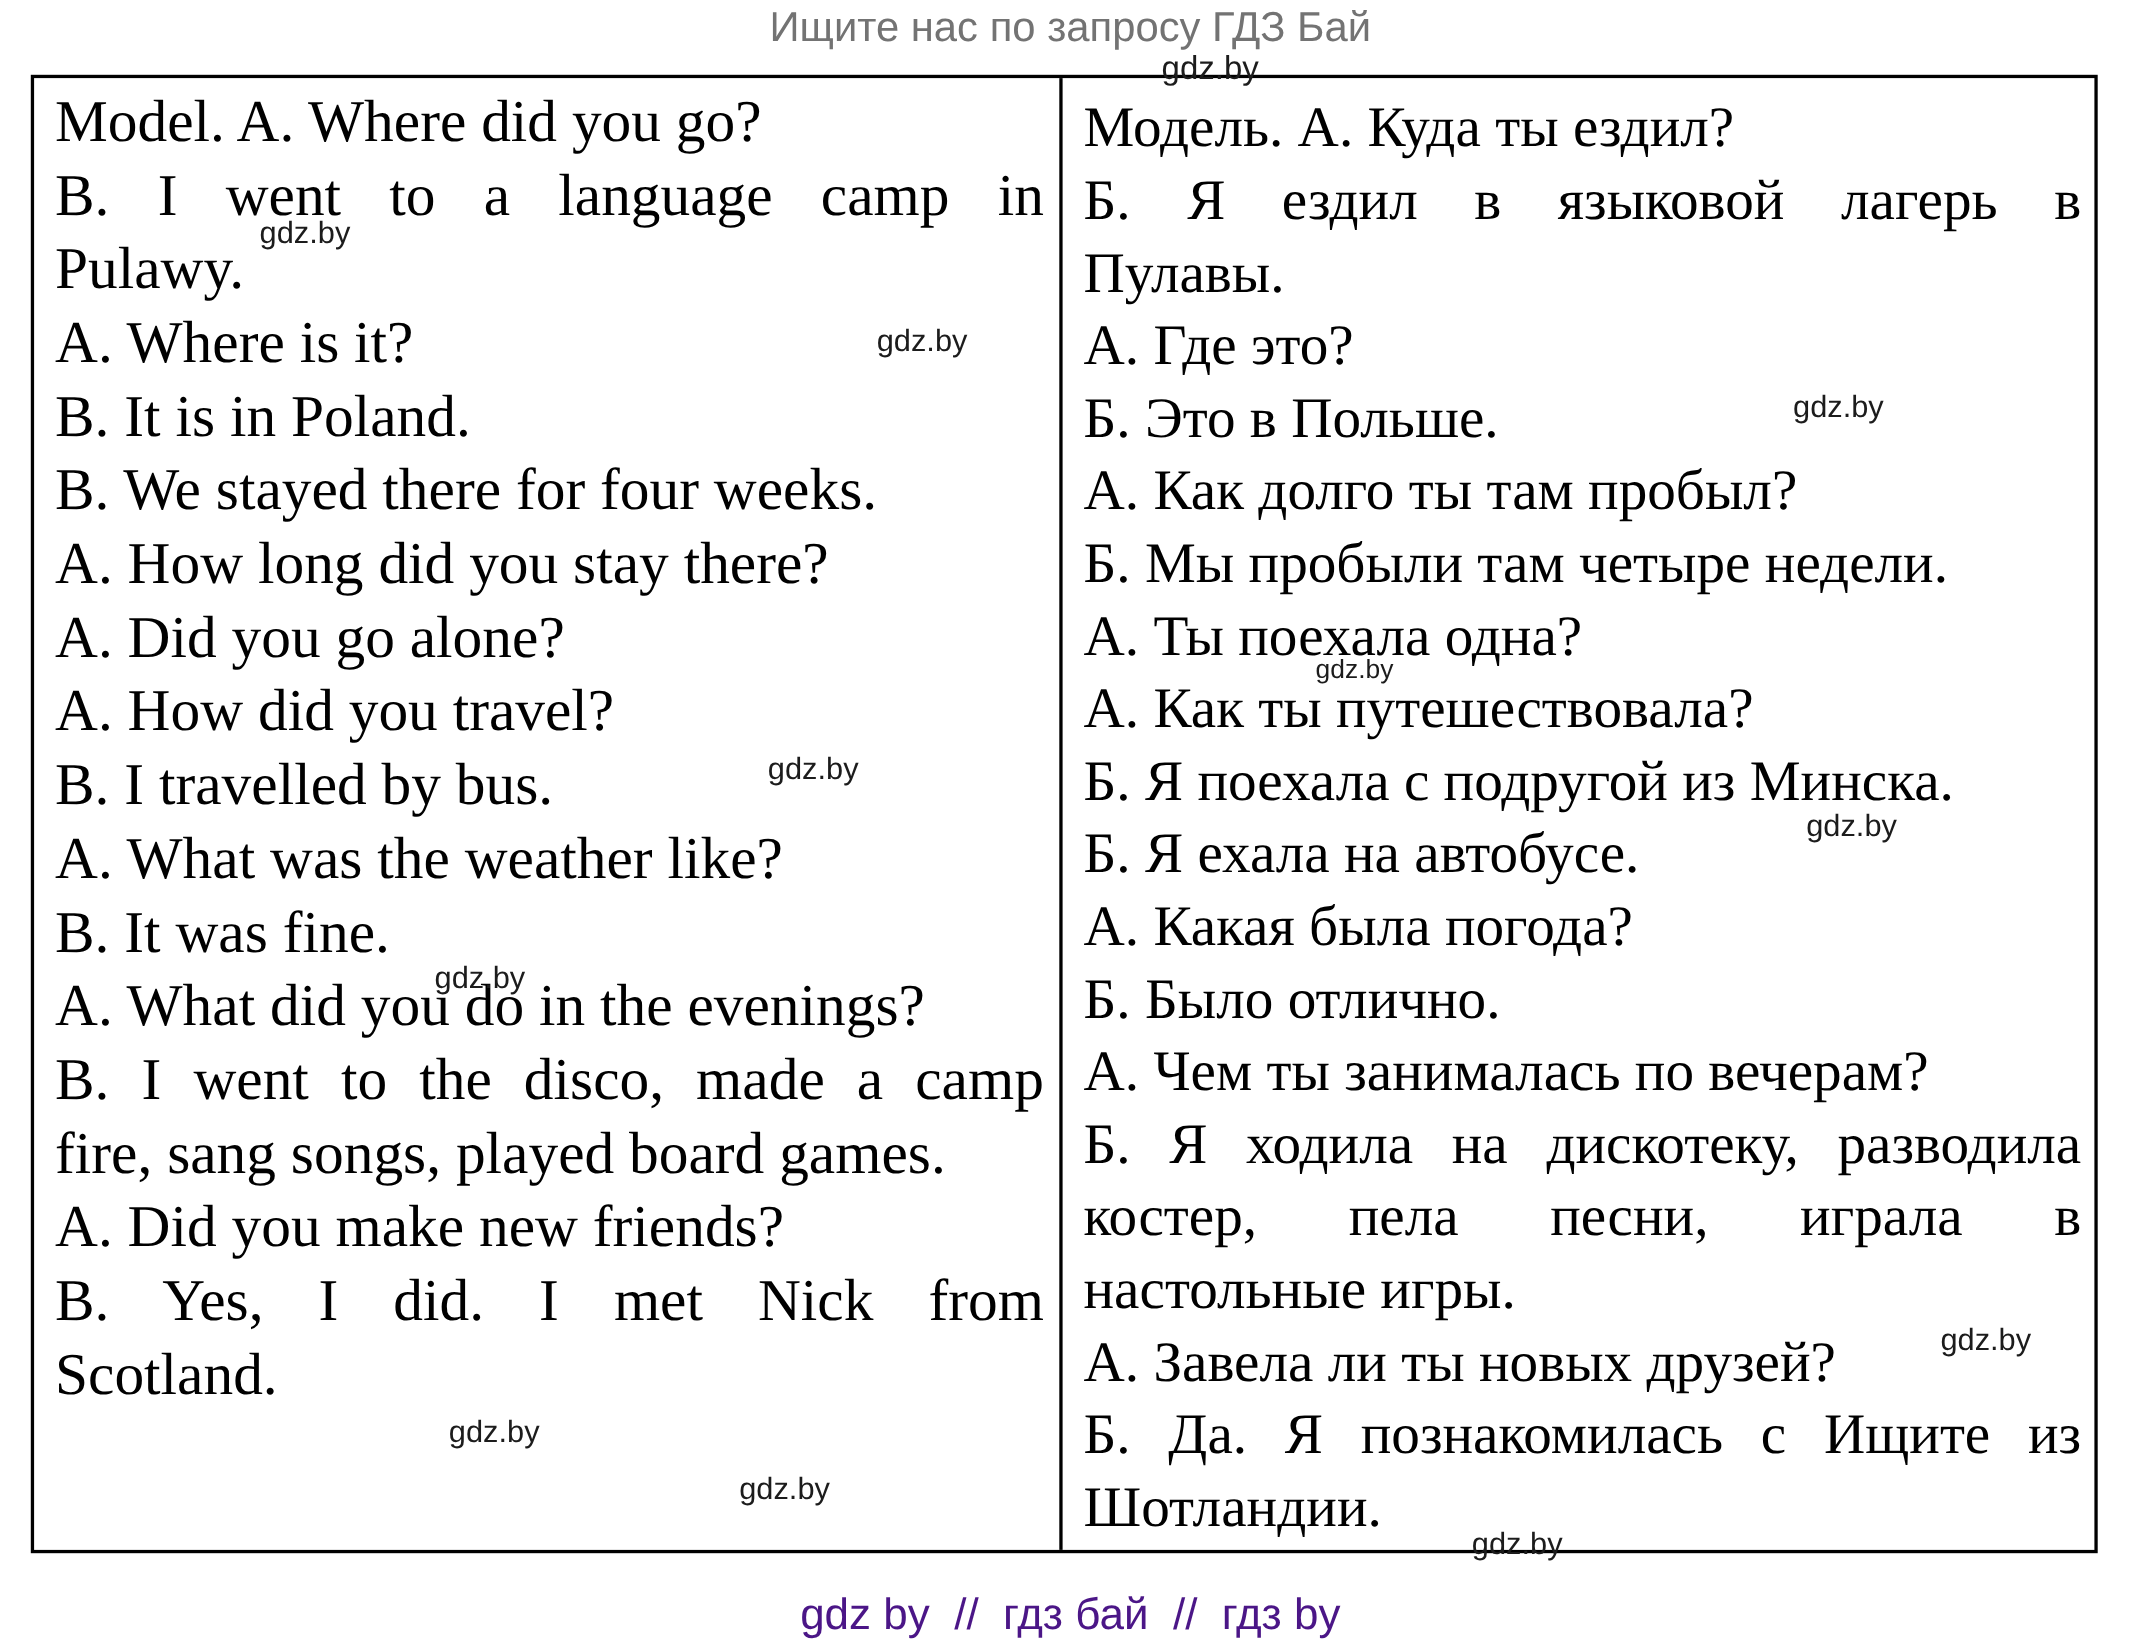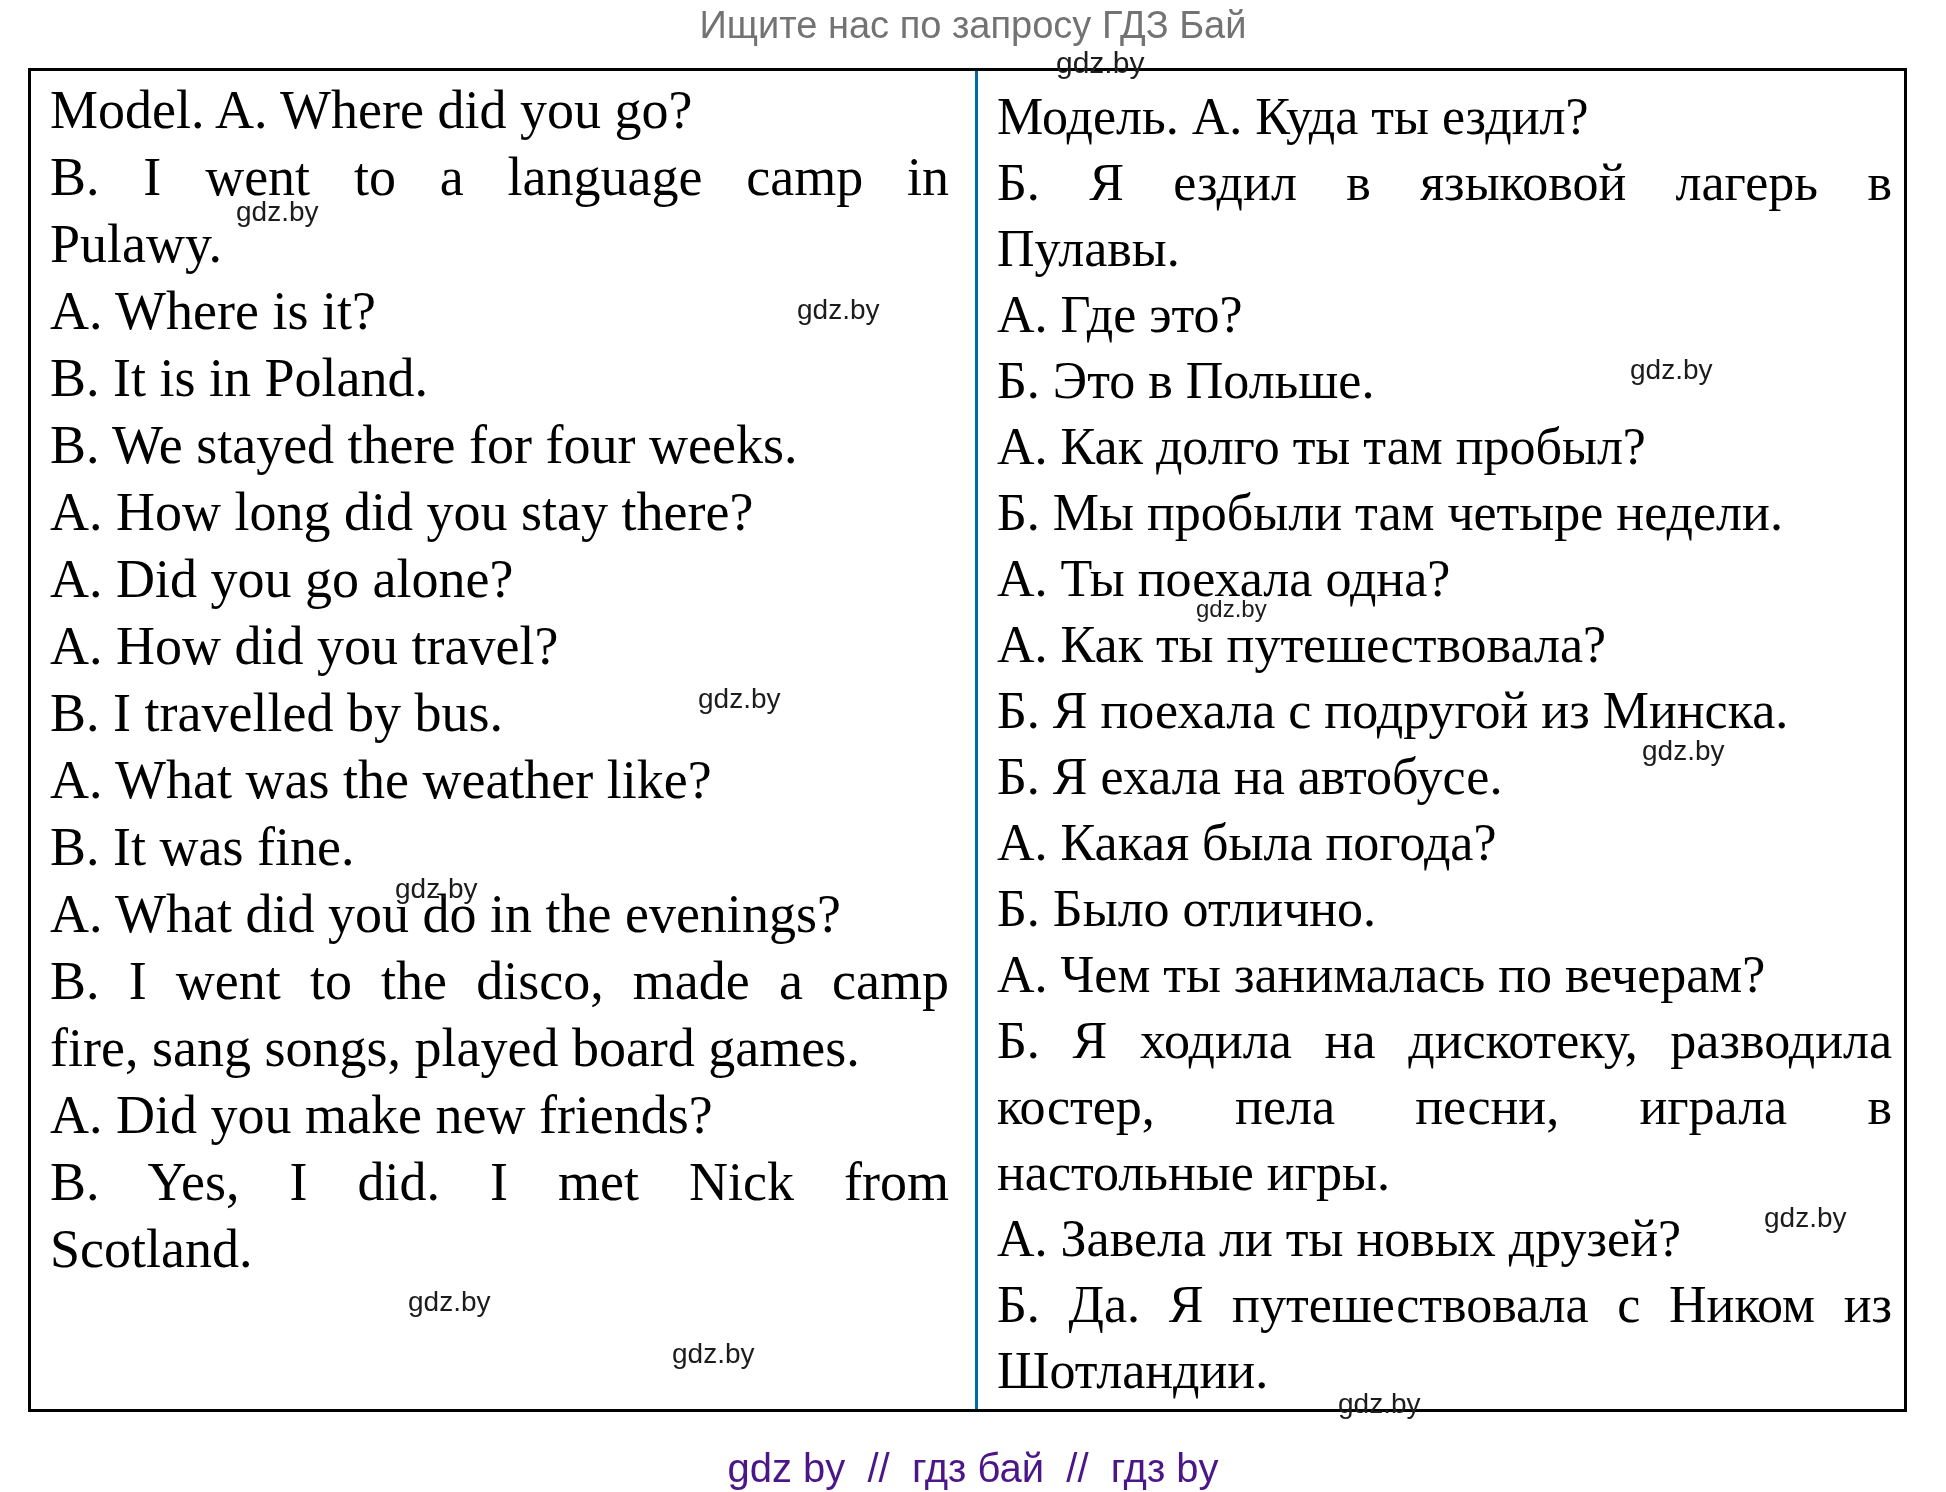--- a/index.html
+++ b/index.html
@@ -42,23 +42,22 @@
   .cell {
     box-sizing: border-box;
     overflow: hidden;
   }
   .cell.left {
     width: 932px;
     padding: 6px 14px 0 19px;
   }
   .cell.right {
     flex: 1;
-    border-left: 3px solid #0369a1;
+    border-left: 3px solid #000000;
     padding: 13px 12px 0 19px;
-    margin-left: 12px;
   }
   .ln {
     line-height: 67px;
     font-size: 54px;
     white-space: nowrap;
     text-align: left;
   }
   .cell.right .ln {
     line-height: 66px;
     font-size: 52px;
@@ -129,21 +128,21 @@
     <div class="ln">А. Как ты путешествовала?</div>
     <div class="ln">Б. Я поехала с подругой из Минска.</div>
     <div class="ln">Б. Я ехала на автобусе.</div>
     <div class="ln">А. Какая была погода?</div>
     <div class="ln">Б. Было отлично.</div>
     <div class="ln">А. Чем ты занималась по вечерам?</div>
     <div class="ln j">Б. Я ходила на дискотеку, разводила</div>
     <div class="ln j">костер, пела песни, играла в</div>
     <div class="ln">настольные игры.</div>
     <div class="ln">А. Завела ли ты новых друзей?</div>
-    <div class="ln j">Б. Да. Я путешествовала с Ником из</div>
+    <div class="ln j">Б. Да. Я познакомилась с Ищите из</div>
     <div class="ln">Шотландии.</div>
   </div>
 </div>
 
 <span class="wm" style="left:1056px; top:48px;  font-size:30px;">gdz.by</span>
 <span class="wm" style="left:236px;  top:198px;">gdz.by</span>
 <span class="wm" style="left:797px;  top:296px;">gdz.by</span>
 <span class="wm" style="left:1630px; top:356px;">gdz.by</span>
 <span class="wm" style="left:1196px; top:597px;  font-size:24px;">gdz.by</span>
 <span class="wm" style="left:698px;  top:685px;">gdz.by</span>

